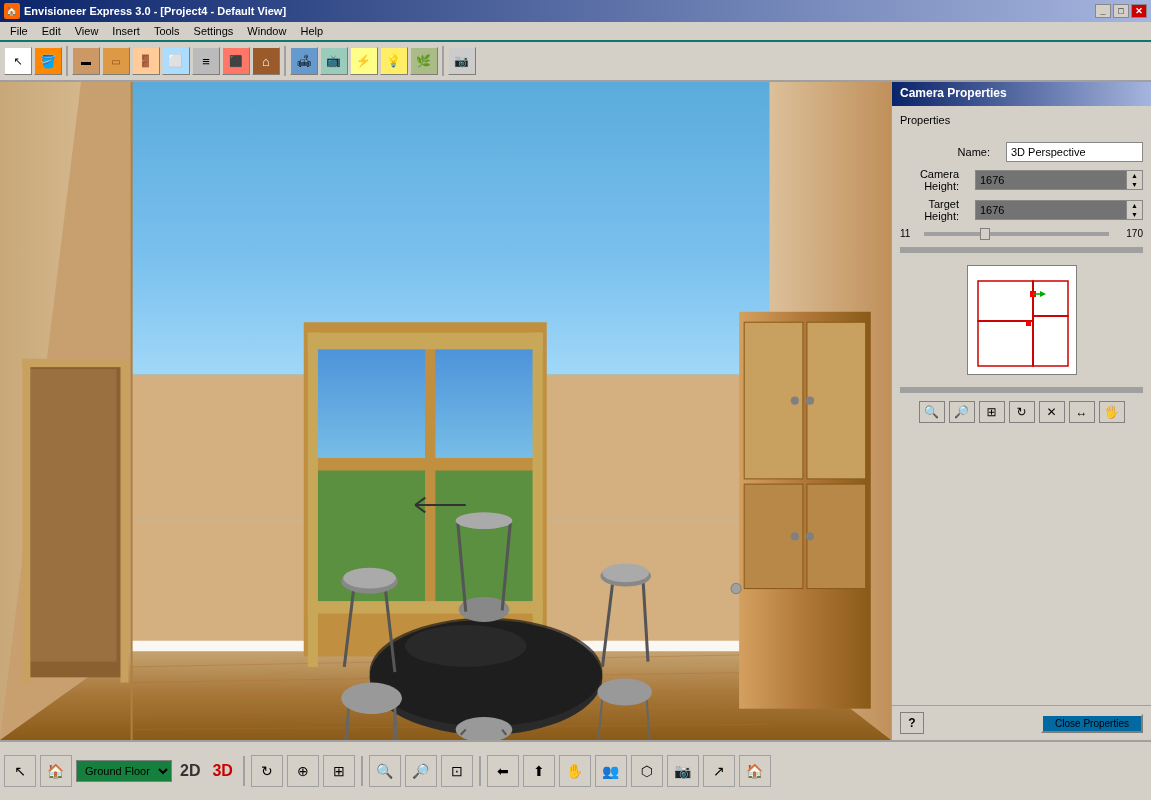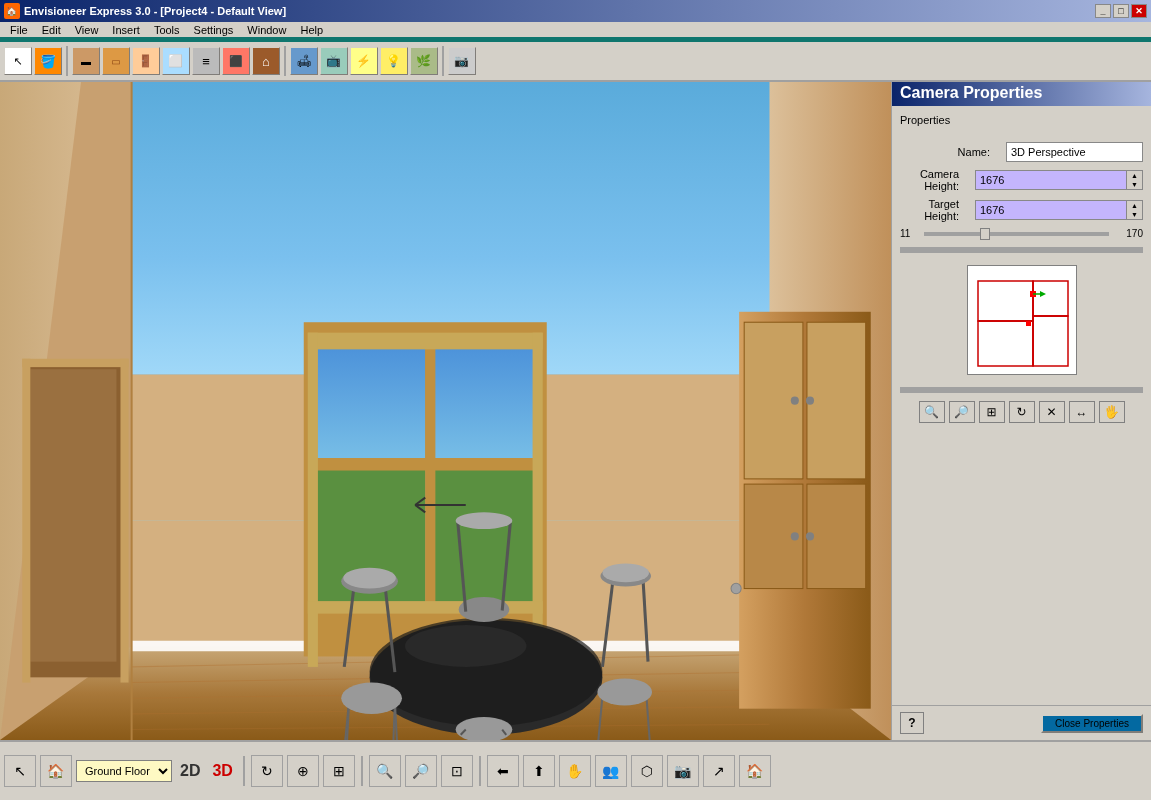--- a/index.html
+++ b/index.html
@@ -25,21 +25,21 @@
       font-size: 9px; display: flex; align-items: center; justify-content: center; cursor: pointer;
       color: black;
     }
 
     
     .menu-bar {
       background: #d4d0c8;
       height: 20px;
       display: flex;
       align-items: center;
-      border-bottom: 5px solid #0f766e;
+      border-bottom: 2px solid #0f766e;
       padding: 0 4px;
       gap: 2px;
     }
     .menu-item {
       padding: 2px 6px;
       cursor: pointer;
       font-size: 11px;
     }
 
     
@@ -81,25 +81,25 @@
       width: 260px;
       background: #d4d0c8;
       border-left: 1px solid #a0a0a0;
       display: flex;
       flex-direction: column;
     }
     .panel-title {
       background: linear-gradient(to right, #0a246a, #a6b5de);
       color: white;
       padding: 4px 8px;
-      font-size: 16px;
+      font-size: 12px;
       font-weight: bold;
       height: 24px;
       display: flex;
-      align-items: flex-end;
+      align-items: flex-start;
     }
     .panel-content {
       padding: 8px;
       flex: 1;
     }
     .props-group-label {
       font-weight: normal;
       margin-bottom: 16px;
       font-size: 11px;
     }
@@ -115,21 +115,21 @@
       text-align: right;
     }
     .props-input-box {
       display: flex;
       flex: 1;
     }
     .props-input-field {
       flex: 1;
       height: 20px;
       border: 1px solid #888;
-      background: #c4b5fd;
+      background: #737373;
       padding: 0 4px;
       font-size: 11px;
     }
     .props-spinner {
       width: 16px;
       height: 20px;
       background: #d4d0c8;
       border: 1px solid #888;
       border-left: none;
       display: flex;
@@ -236,21 +236,21 @@
     .bottom-tool-btn {
       width: 32px; height: 32px;
       background: #d4d0c8;
       border: 1px solid #a0a0a0;
       display: flex; align-items: center; justify-content: center;
       cursor: pointer;
       font-size: 14px;
     }
     .floor-select {
       height: 22px;
-      background: #fef9c3;
+      background: #15803d;
       border: 1px solid #808080;
       padding: 0 4px;
       font-size: 11px;
       min-width: 80px;
     }
     .mode-2d {
       font-size: 16px; font-weight: bold; color: #333;
       padding: 2px 4px;
       cursor: pointer;
     }

